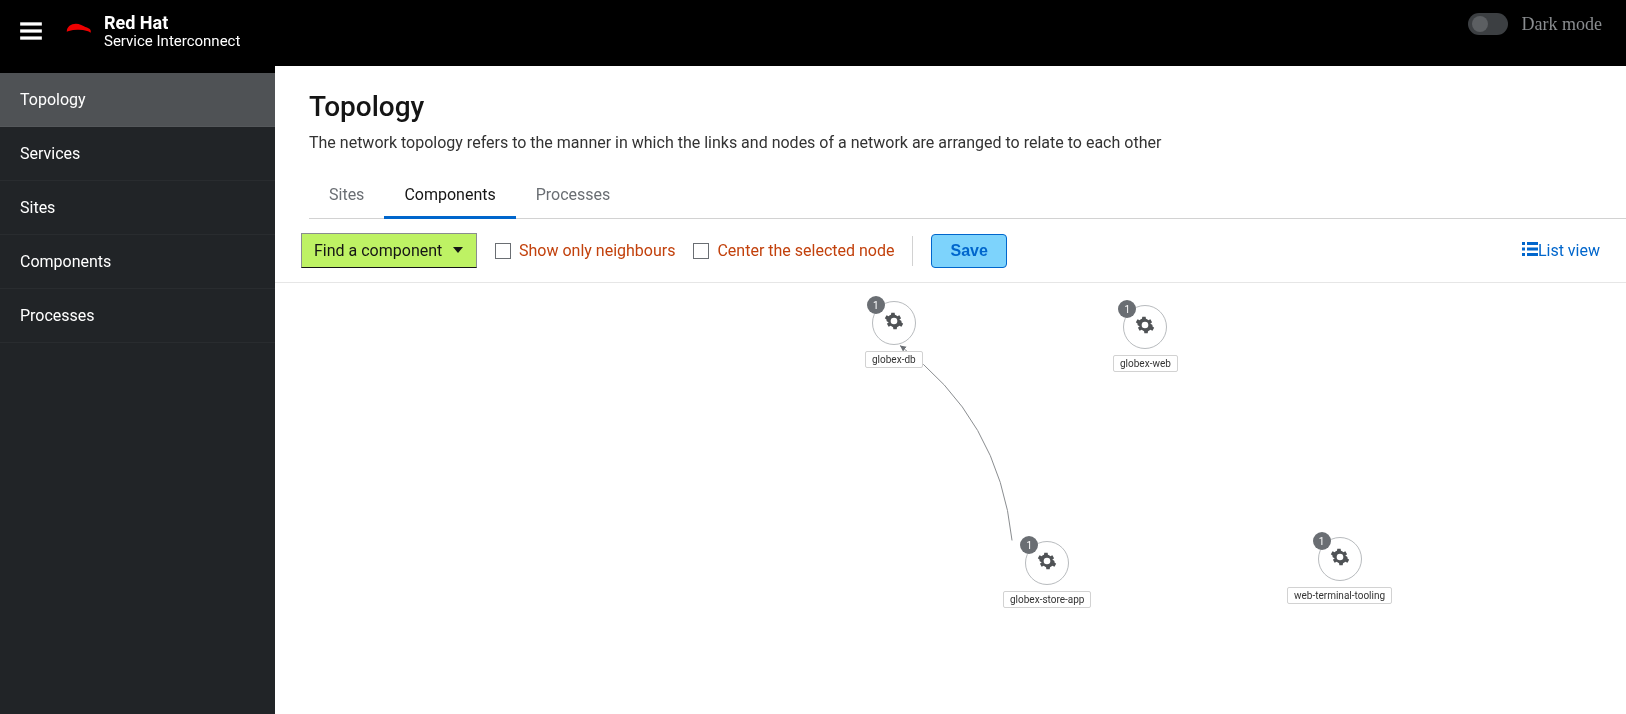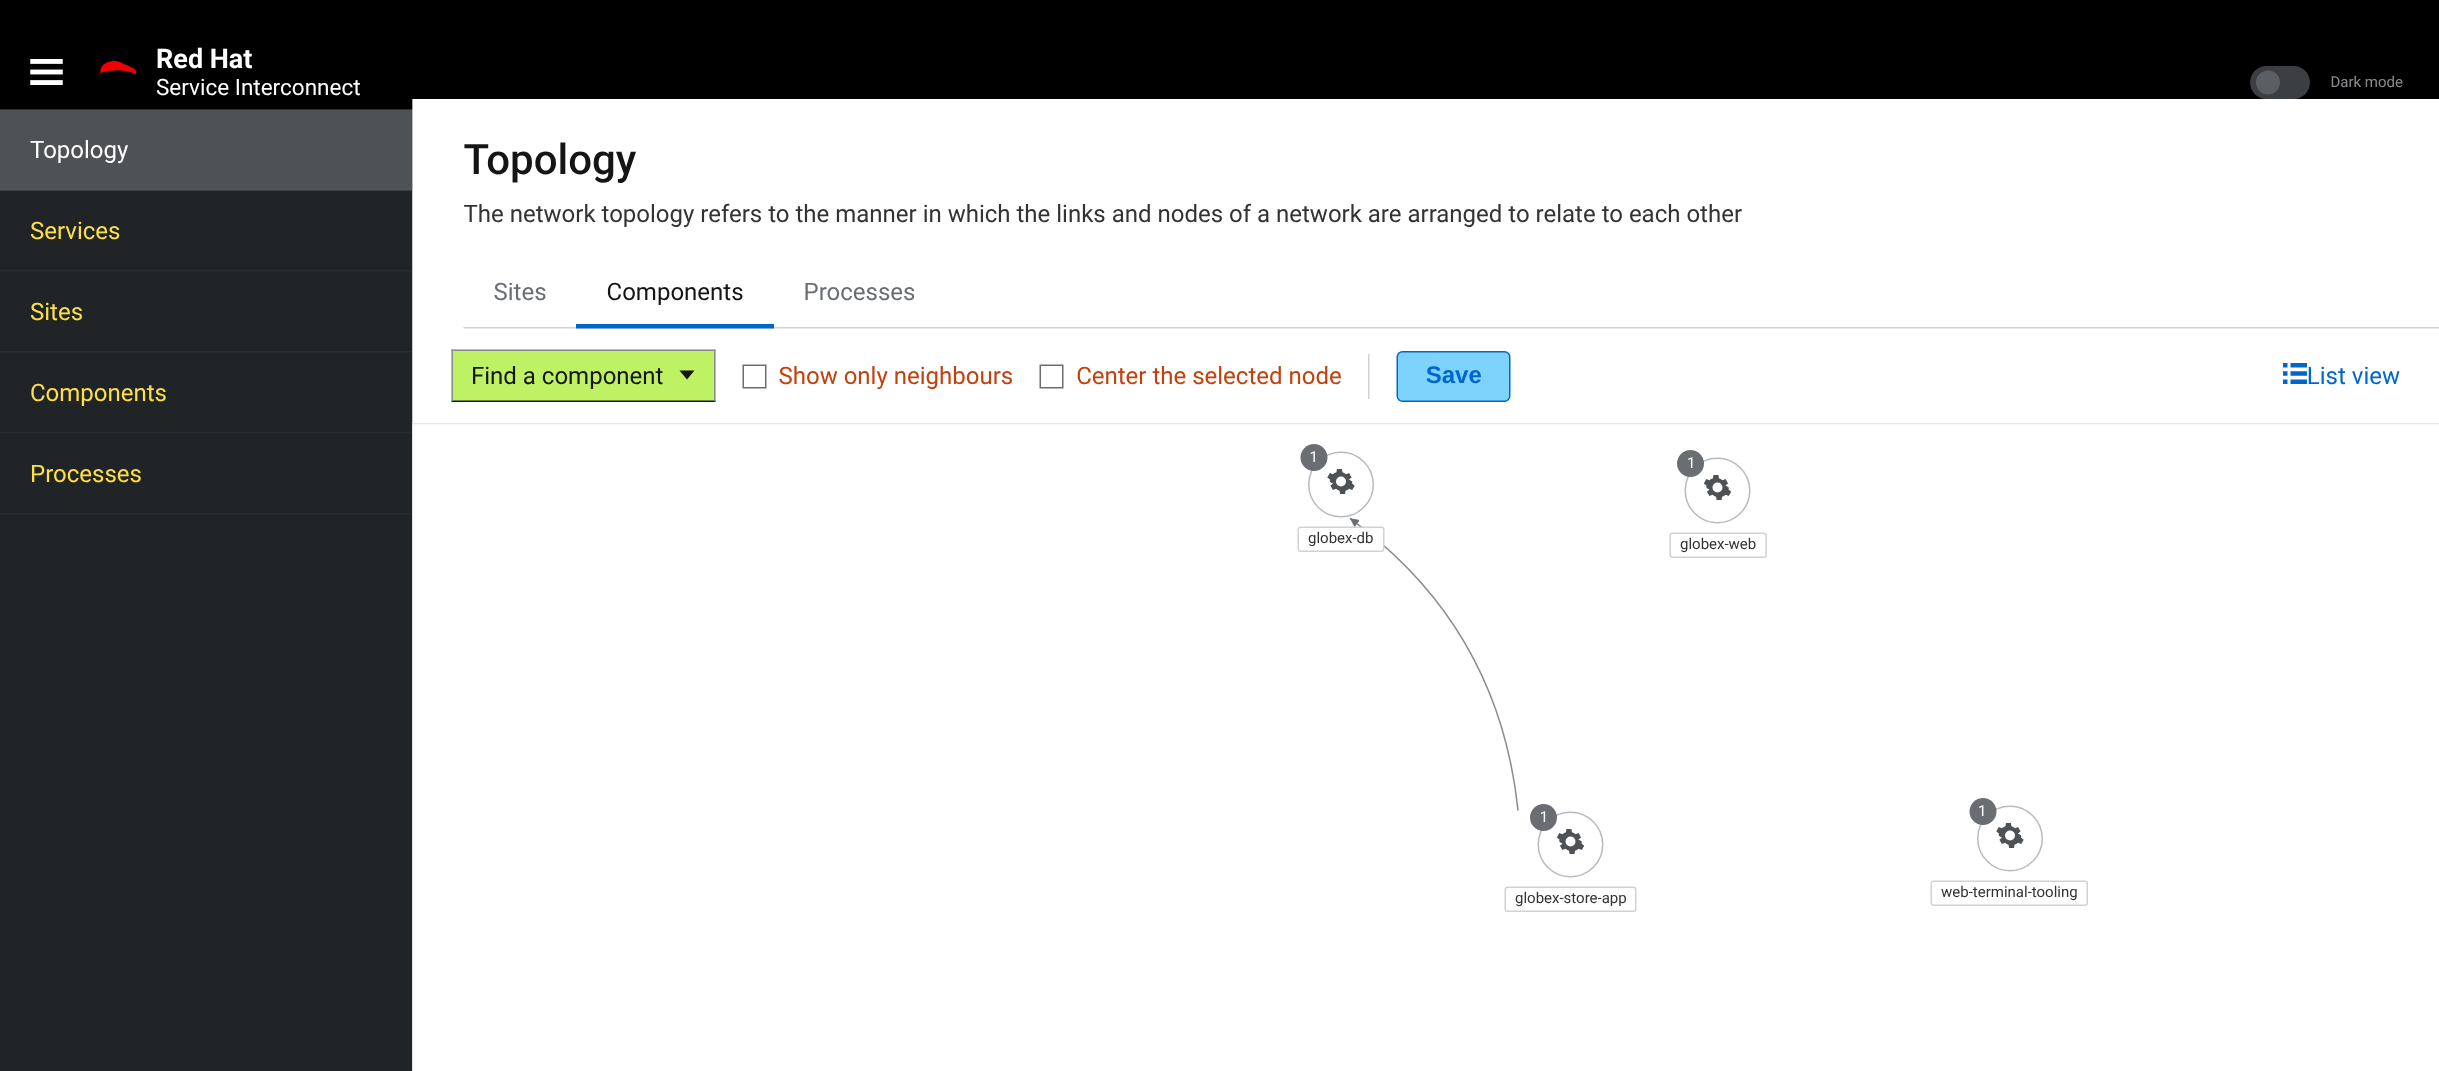--- a/index.html
+++ b/index.html
@@ -8,48 +8,48 @@
       width: 1626px;
       height: 714px;
       overflow: hidden;
       background: #fff;
     }
     
     .header {
       height: 66px;
       background: #000;
       display: flex;
-      align-items: flex-end;
-      padding: 0 18px;
+      align-items: flex-start;
+      padding: 13px 18px;
       justify-content: space-between;
     }
     .header-left { display: flex; align-items: center; gap: 18px; }
     .hamburger-icon { color: #fff; width: 26px; height: 26px; cursor: pointer; }
     .brand { display: flex; align-items: center; gap: 10px; }
     .brand-logo svg { width: 32px; height: 24px; }
     .brand-text { color: #fff; line-height: 1.1; }
     .brand-text .line1 { font-weight: 700; font-size: 18px; }
     .brand-text .line2 { font-weight: 400; font-size: 15px; }
     .header-right { display: flex; align-items: center; gap: 14px; }
     .toggle {
       width: 40px; height: 22px; background: #3c3f42; border-radius: 22px; position: relative; cursor: pointer;
     }
     .toggle-thumb {
       width: 16px; height: 16px; background: #5c5f62; border-radius: 50%; position: absolute; top: 3px; left: 4px;
     }
-    .dark-mode-label { color: #8a8d90; font-size: 10px; margin-right: 6px; }
+    .dark-mode-label { color: #8a8d90; font-size: 18px; margin-right: 6px; font-family: Liberation Serif, serif; }
 
     
     .body-row { display: flex; height: calc(714px - 66px); }
     .sidebar { width: 275px; background: #212427; color: #fff; }
     .main { flex: 1; background: #fff; display: flex; flex-direction: column; }
 
     
     .sidebar-item {
-      padding: 17px 20px; font-size: 16px; color: #fde047; cursor: pointer;
+      padding: 17px 20px; font-size: 16px; color: #ffffff; cursor: pointer;
       border-bottom: 1px solid rgba(255,255,255,0.04);
     }
     .sidebar-item.active { background: #4f5255; color: #fff; }
     .sidebar-divider { height: 7px; background: #000; }
 
     
     .page-header { padding: 24px 34px 0 34px; }
     .page-title { font-size: 28px; font-weight: 500; color: #151515; margin-bottom: 10px; }
     .page-description { font-size: 16px; color: #333; margin-bottom: 22px; }
 

